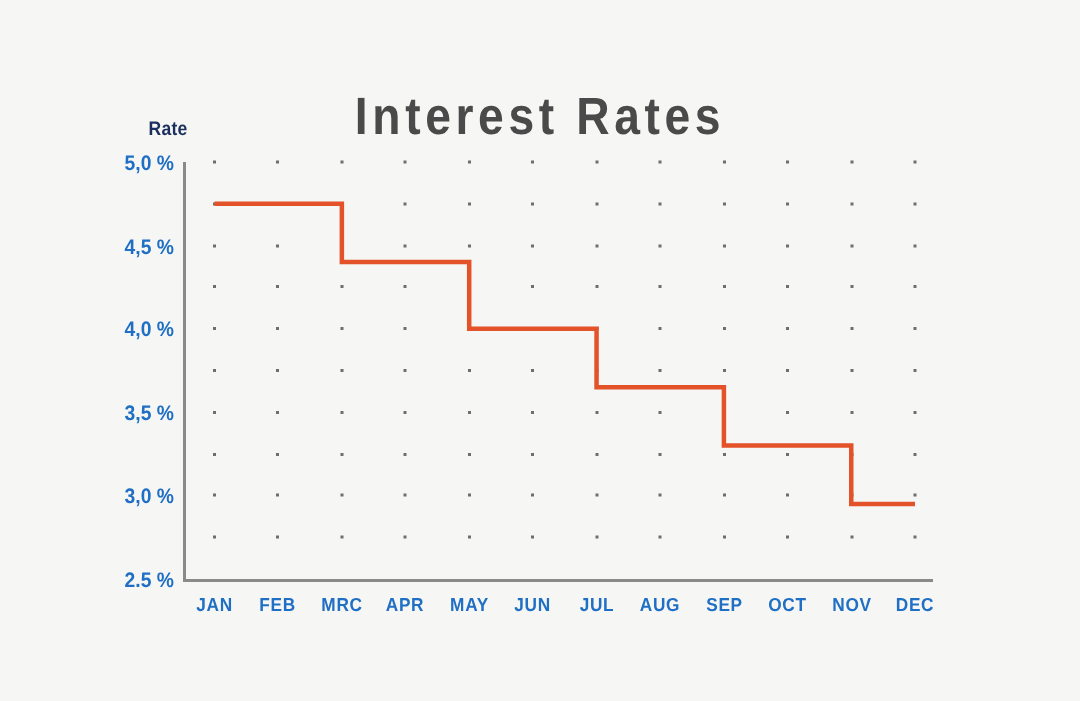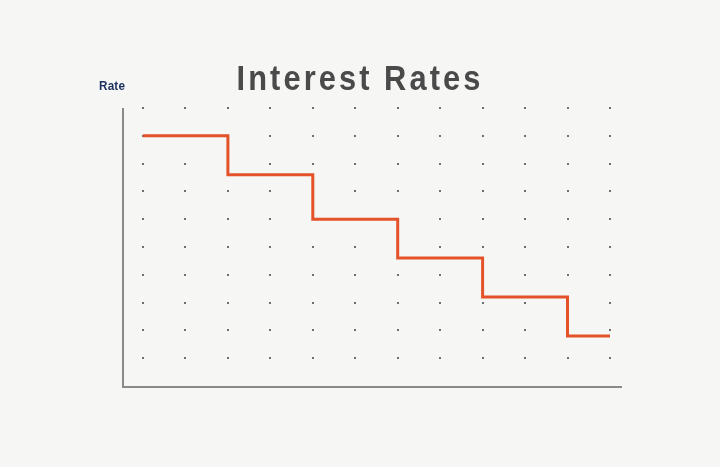--- a/index.html
+++ b/index.html
@@ -109,20 +109,42 @@
 </style>
 </head>
 <body style="background: rgb(246, 246, 245);">
 
 <div id="chart-root">
 
   <div class="chart-title" style="color: rgb(74, 74, 74);">Interest Rates</div>
 
   <div class="axis-name" style="color: rgb(27, 47, 94);">Rate</div>
 
+  <div id="ytick-layer">
+      <div class="ytick" style="top: 0px; color: rgb(31, 111, 196);">5,0 %</div>
+      <div class="ytick" style="top: 55.6px; color: rgb(31, 111, 196);">4,5 %</div>
+      <div class="ytick" style="top: 111.2px; color: rgb(31, 111, 196);">4,0 %</div>
+      <div class="ytick" style="top: 166.8px; color: rgb(31, 111, 196);">3,5 %</div>
+      <div class="ytick" style="top: 222.4px; color: rgb(31, 111, 196);">3,0 %</div>
+      <div class="ytick" style="top: 278px; color: rgb(31, 111, 196);">2.5 %</div>
+    </div>
+  <div id="xtick-layer">
+      <div class="xtick" style="left: 21px; color: rgb(31, 111, 196);">JAN</div>
+      <div class="xtick" style="left: 63.4545px; color: rgb(31, 111, 196);">FEB</div>
+      <div class="xtick" style="left: 105.909px; color: rgb(31, 111, 196);">MRC</div>
+      <div class="xtick" style="left: 148.364px; color: rgb(31, 111, 196);">APR</div>
+      <div class="xtick" style="left: 190.818px; color: rgb(31, 111, 196);">MAY</div>
+      <div class="xtick" style="left: 233.273px; color: rgb(31, 111, 196);">JUN</div>
+      <div class="xtick" style="left: 275.727px; color: rgb(31, 111, 196);">JUL</div>
+      <div class="xtick" style="left: 318.182px; color: rgb(31, 111, 196);">AUG</div>
+      <div class="xtick" style="left: 360.636px; color: rgb(31, 111, 196);">SEP</div>
+      <div class="xtick" style="left: 403.091px; color: rgb(31, 111, 196);">OCT</div>
+      <div class="xtick" style="left: 445.545px; color: rgb(31, 111, 196);">NOV</div>
+      <div class="xtick" style="left: 488px; color: rgb(31, 111, 196);">DEC</div>
+    </div>
 
   <div class="plot">
     <div class="axis-y" style="background: rgb(138, 138, 138);"></div>
     <div class="axis-x" style="background: rgb(138, 138, 138);"></div>
     <div id="grid-layer">
         <div class="grid-dot" style="left: 20px; top: -1px; background: rgb(110, 110, 110);"></div>
         <div class="grid-dot" style="left: 62.4545px; top: -1px; background: rgb(110, 110, 110);"></div>
         <div class="grid-dot" style="left: 104.909px; top: -1px; background: rgb(110, 110, 110);"></div>
         <div class="grid-dot" style="left: 147.364px; top: -1px; background: rgb(110, 110, 110);"></div>
         <div class="grid-dot" style="left: 189.818px; top: -1px; background: rgb(110, 110, 110);"></div>

